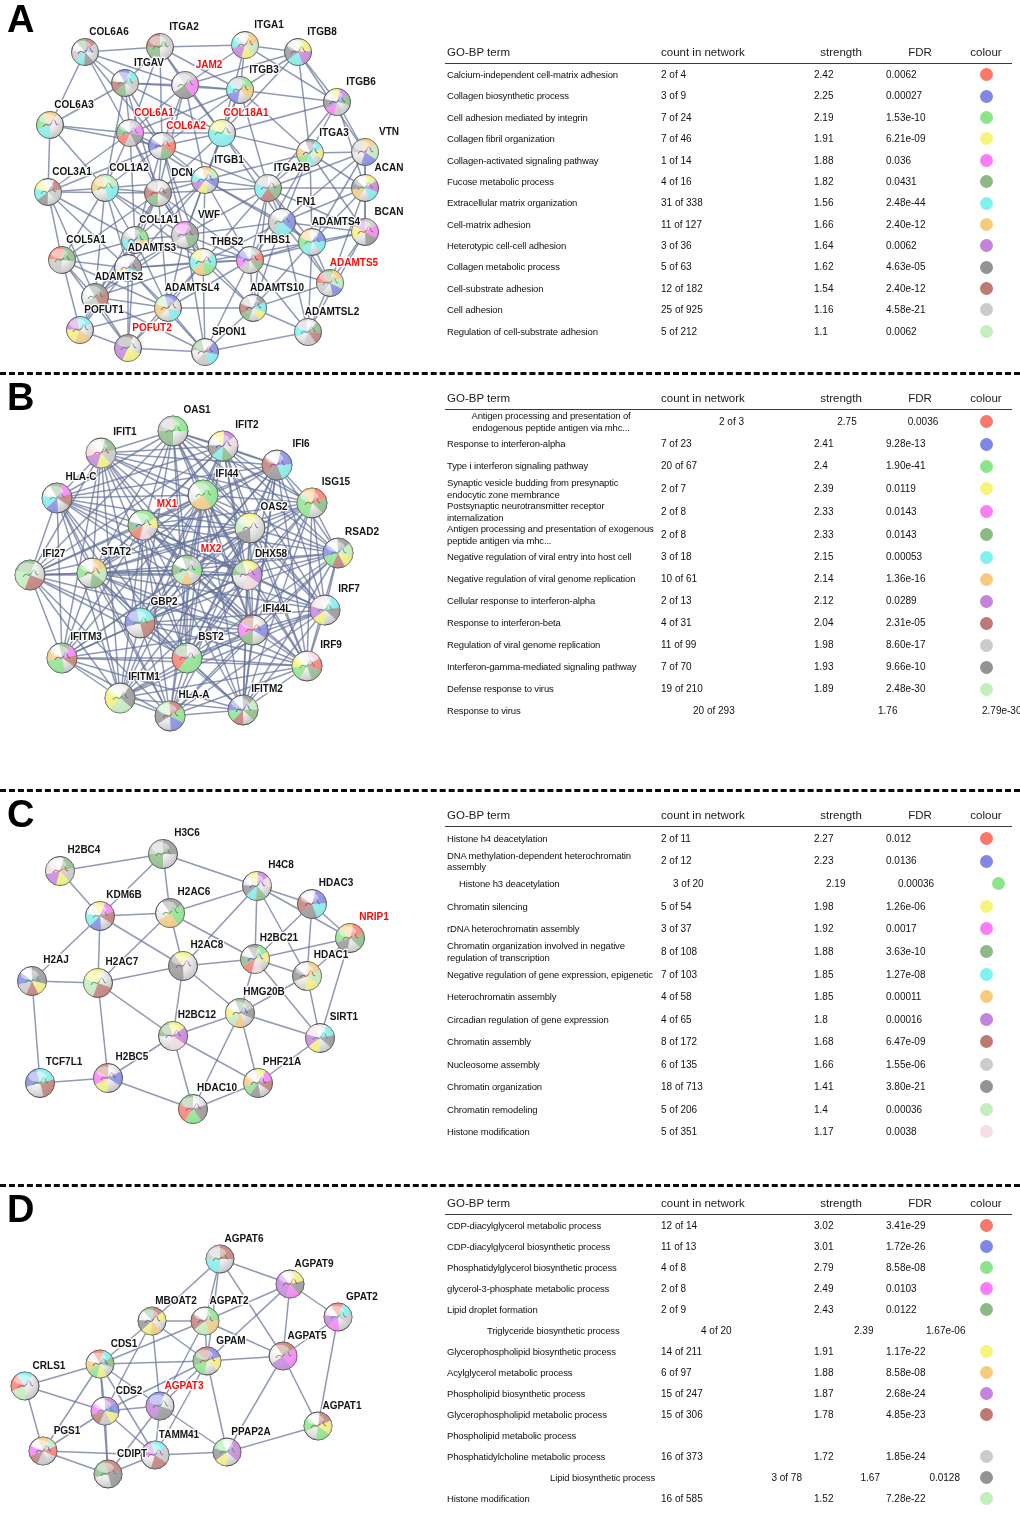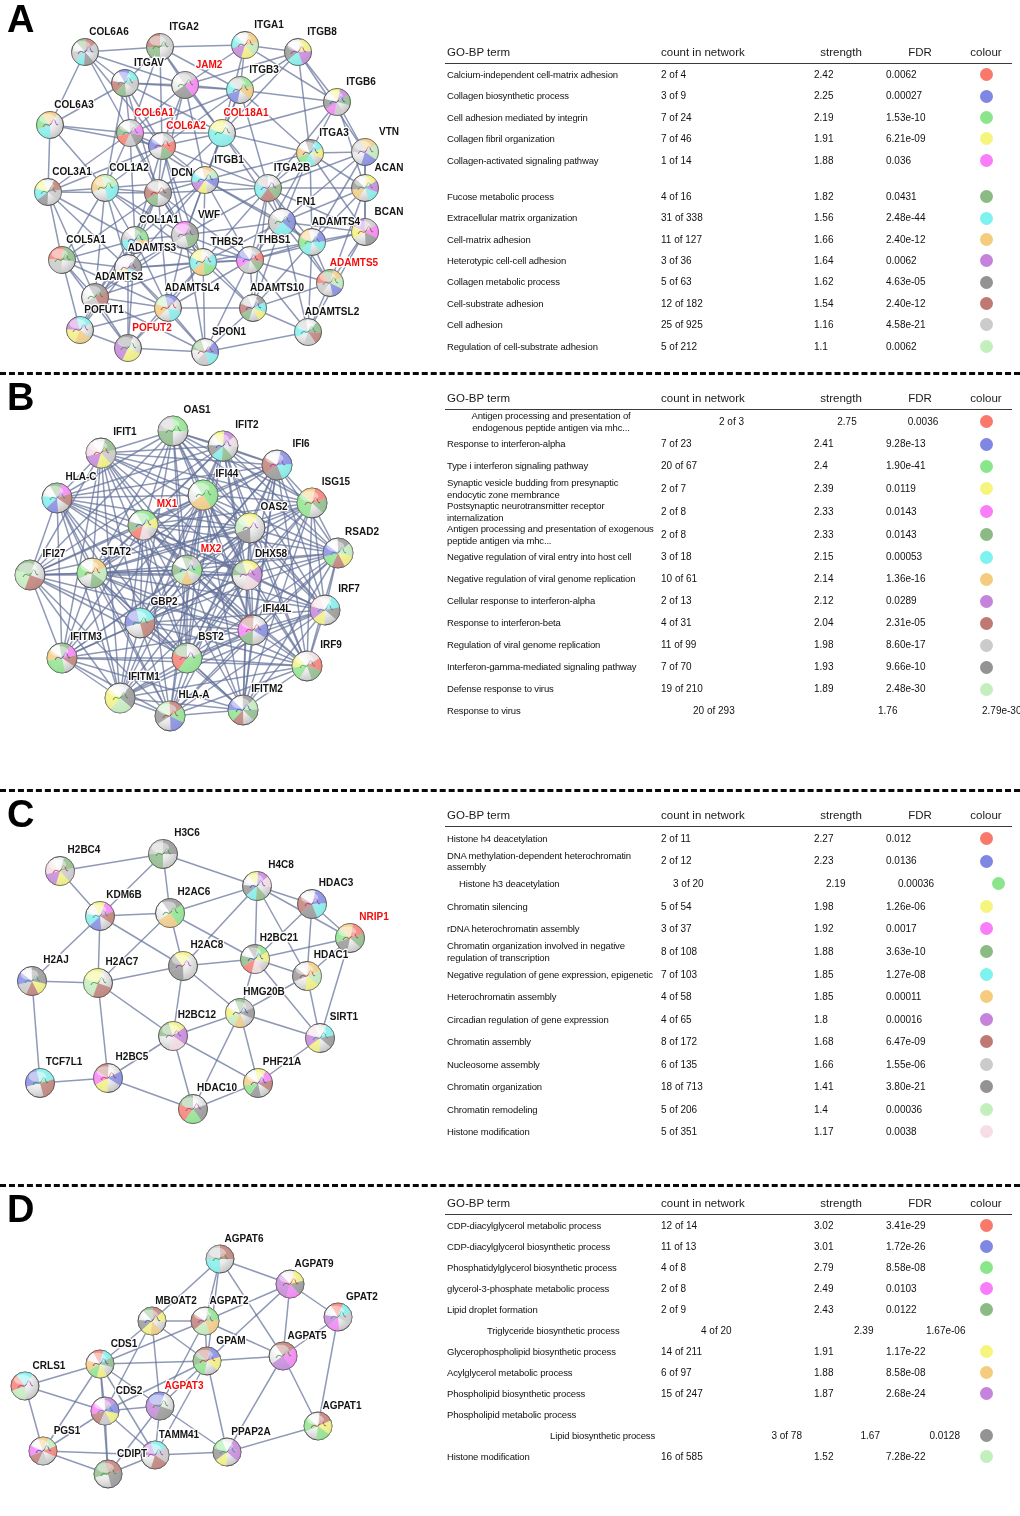--- a/index.html
+++ b/index.html
@@ -718,21 +718,21 @@
         </div>
         <div class="trow" style="min-height: 21.4px;">
           <div class="cell term">Collagen-activated signaling pathway</div>
           <div class="cell num">1 of 14</div>
           <div class="cell num strength">1.88</div>
           <div class="cell num fdr">0.036</div>
           <div class="dotcell">
             <span class="dot" style="background: rgb(249, 125, 249);"></span>
           </div>
         </div>
-        <div class="trow" style="min-height: 21.4px; margin-top: 15px;">
+        <div class="trow" style="min-height: 21.4px;">
           <div class="cell term">Fucose metabolic process</div>
           <div class="cell num">4 of 16</div>
           <div class="cell num strength">1.82</div>
           <div class="cell num fdr">0.0431</div>
           <div class="dotcell">
             <span class="dot" style="background: rgb(140, 186, 133);"></span>
           </div>
         </div>
         <div class="trow" style="min-height: 21.4px;">
           <div class="cell term">Extracellular matrix organization</div>
@@ -2183,26 +2183,44 @@
         <div class="trow" style="min-height: 21px;">
           <div class="cell term">Phospholipid biosynthetic process</div>
           <div class="cell num">15 of 247</div>
           <div class="cell num strength">1.87</div>
           <div class="cell num fdr">2.68e-24</div>
           <div class="dotcell">
             <span class="dot" style="background: rgb(197, 131, 219);"></span>
           </div>
         </div>
         <div class="trow" style="min-height: 21px;">
+          <div class="cell term">Glycerophospholipid metabolic process</div>
+          <div class="cell num">15 of 306</div>
+          <div class="cell num strength">1.78</div>
+          <div class="cell num fdr">4.85e-23</div>
+          <div class="dotcell">
+            <span class="dot" style="background: rgb(190, 122, 114);"></span>
+          </div>
+        </div>
+        <div class="trow" style="min-height: 21px;">
           <div class="cell term">Phospholipid metabolic process</div>
           <div class="cell num"></div>
           <div class="cell num strength"></div>
           <div class="cell num fdr"></div>
           <div class="dotcell"></div>
         </div>
+        <div class="trow" style="min-height: 21px;">
+          <div class="cell term">Phosphatidylcholine metabolic process</div>
+          <div class="cell num">16 of 373</div>
+          <div class="cell num strength">1.72</div>
+          <div class="cell num fdr">1.85e-24</div>
+          <div class="dotcell">
+            <span class="dot" style="background: rgb(203, 203, 203);"></span>
+          </div>
+        </div>
         <div class="trow" style="min-height: 21px; text-align: right;">
           <div class="cell term">Lipid biosynthetic process</div>
           <div class="cell num">3 of 78</div>
           <div class="cell num strength">1.67</div>
           <div class="cell num fdr">0.0128</div>
           <div class="dotcell">
             <span class="dot" style="background: rgb(147, 147, 147);"></span>
           </div>
         </div>
         <div class="trow" style="min-height: 21px;">

